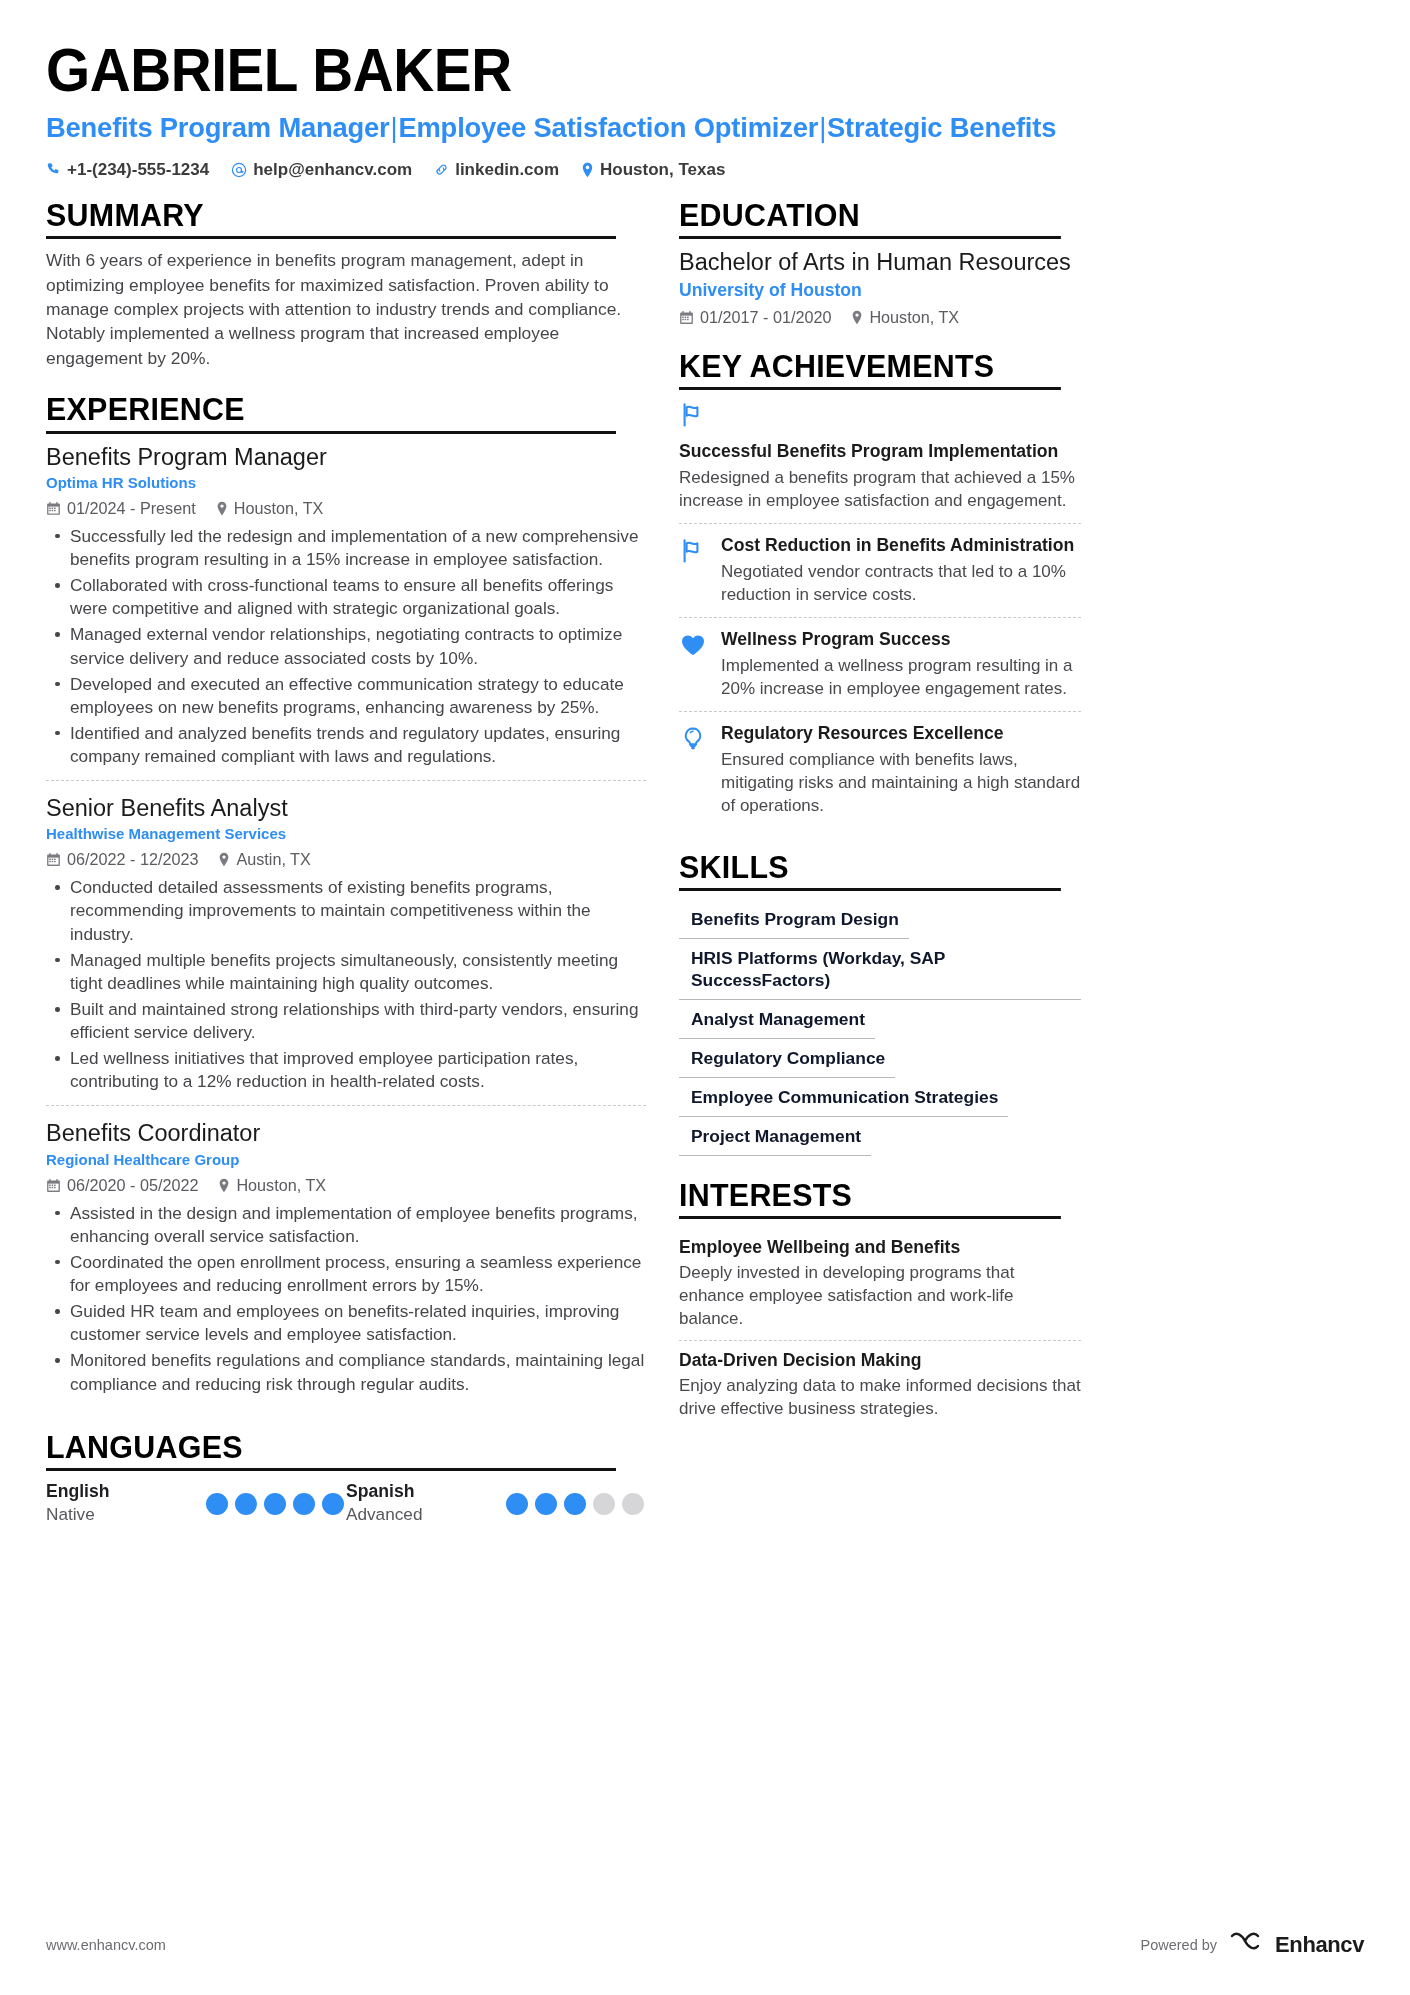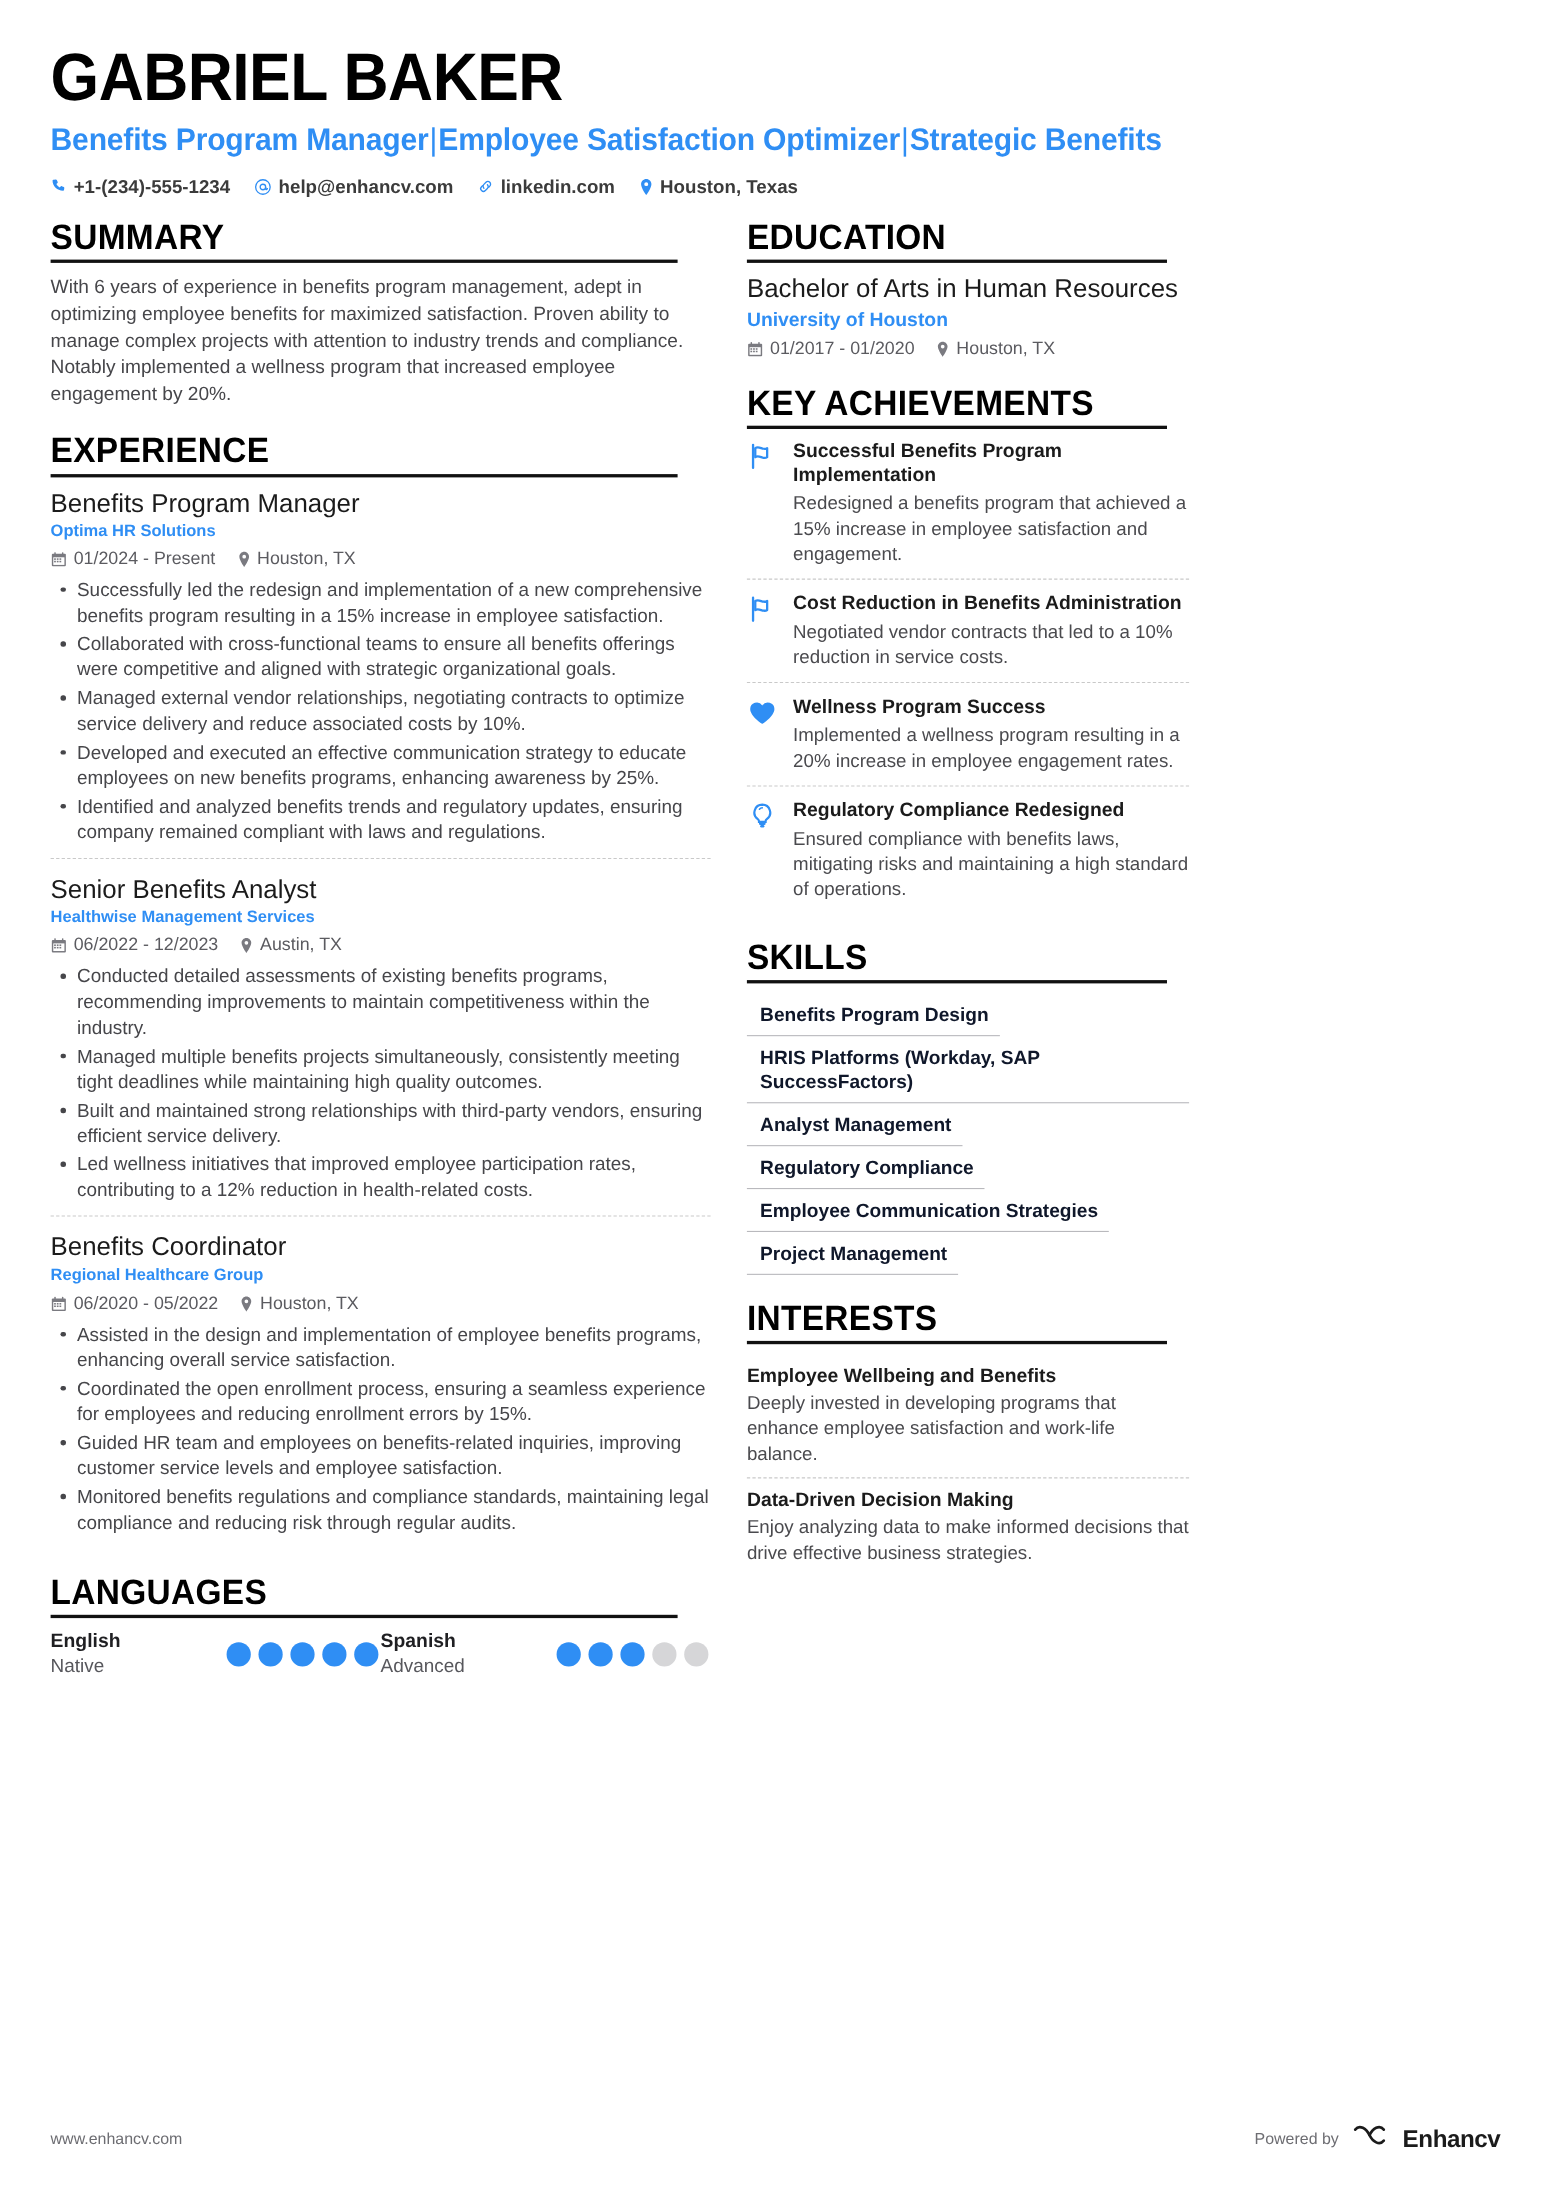--- a/index.html
+++ b/index.html
@@ -143,21 +143,21 @@
   .edu-school {
     margin-top: 3px;
     font-size: 17.6px;
     font-weight: 700;
     color: #2f8ef4;
   }
 
   
   .ach { display: flex; gap: 12px; padding: 11px 0 10px 0; }
   .ach + .ach { border-top: 1.4px dashed #c9c9c9; }
-  .ach:first-child { padding-top: 9px; }
+  .ach:first-child { padding-top: 9px; flex-direction: column; }
   .ach-ico { width: 30px; flex: none; padding-top: 2px; }
   .ach-ico svg { display: block; }
   .ach-t {
     font-size: 17.6px;
     font-weight: 700;
     color: #1b1b1b;
     line-height: 1.25;
   }
   .ach-d {
     margin-top: 4px;
@@ -508,21 +508,21 @@
             <div class="ach">
               <div class="ach-ico">
                 <svg width="28" height="28" viewBox="0 0 28 28">
                   <path d="M14 3.5a7.2 7.2 0 0 0-4.1 13.1c.7.5 1.1 1.2 1.1 2v.6h6v-.6c0-.8.4-1.5 1.1-2A7.2 7.2 0 0 0 14 3.5z" fill="none" stroke="#2f8ef4" stroke-width="2"></path>
                   <rect x="11" y="19.6" width="6" height="2.3" rx="1.1" fill="#2f8ef4"></rect>
                   <rect x="12.1" y="22.1" width="3.8" height="2.2" rx="1.1" fill="#2f8ef4"></rect>
                   <path d="M11.4 7.6a3.6 3.6 0 0 1 2.6-1.3" fill="none" stroke="#2f8ef4" stroke-width="1.5" stroke-linecap="round"></path>
                 </svg>
               </div>
               <div style="flex:1">
-                <div class="ach-t">Regulatory Compliance Redesigned</div>
+                <div class="ach-t">Regulatory Resources Excellence</div>
                 <div class="ach-d">Ensured compliance with benefits laws, mitigating risks and maintaining a high standard of operations.</div>
               </div>
             </div>
           </div>
       </div>
 
       <div class="sec">
         <div class="sec-h">SKILLS</div>
         <div class="sec-body" id="skill-list">
             <div class="skill-wrap"><span class="skill">Benefits Program Design</span></div>

